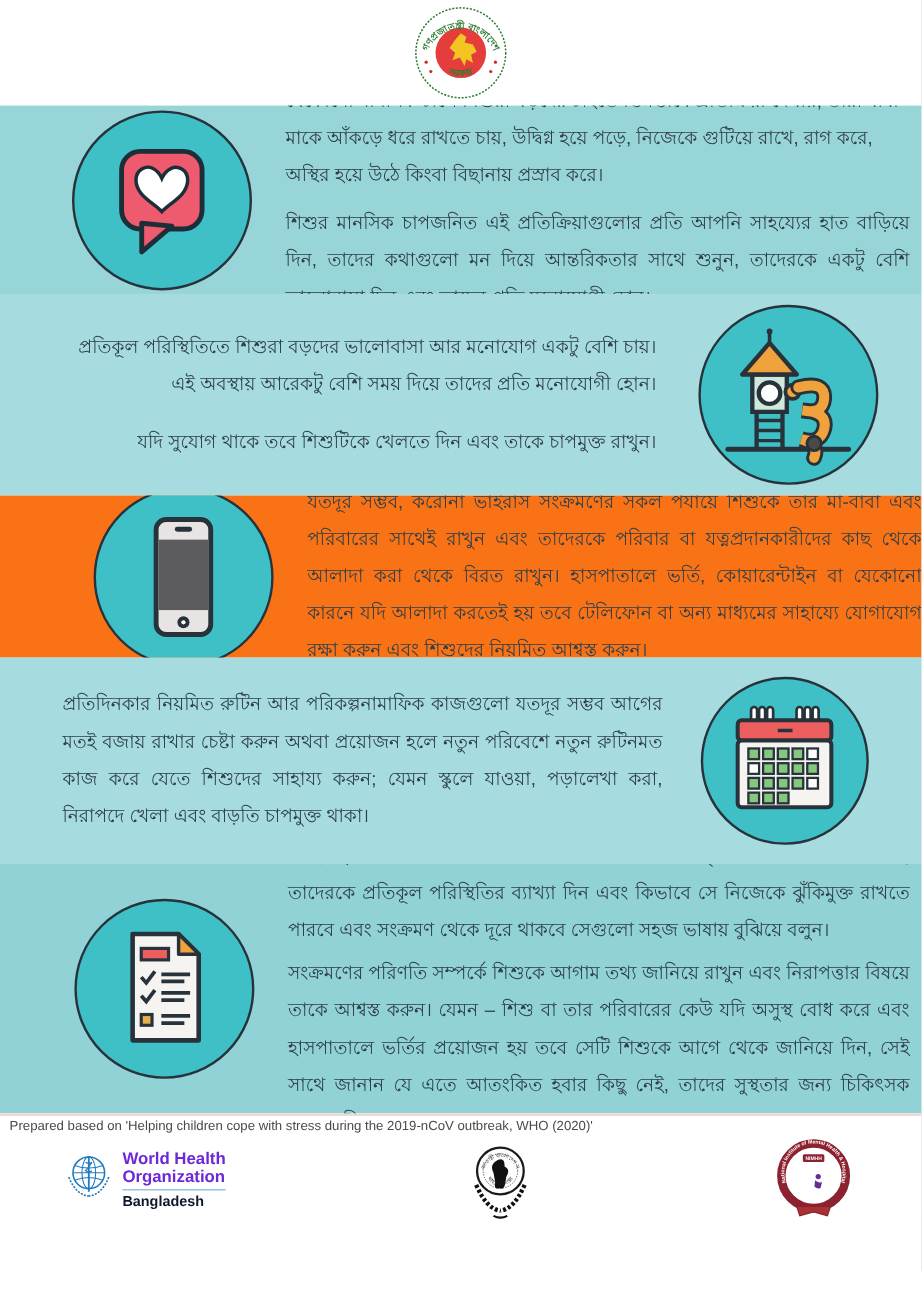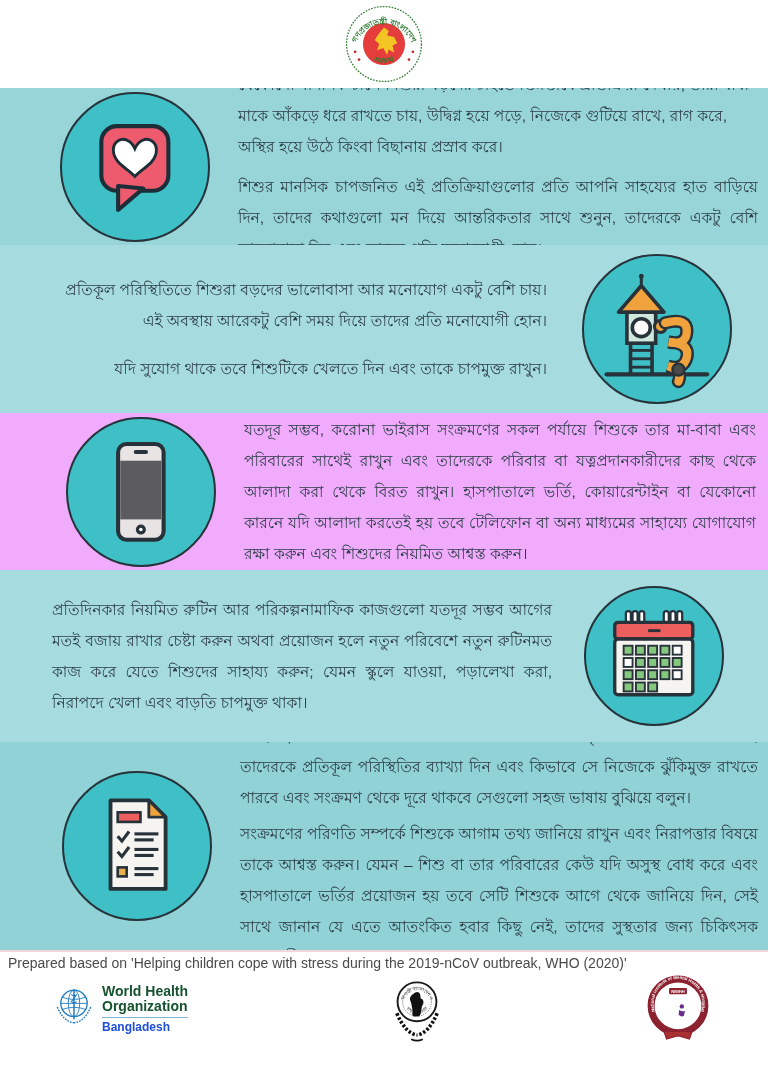--- a/index.html
+++ b/index.html
@@ -16,21 +16,21 @@
     height:92px; background:#35616d; display:flex; align-items:center; justify-content:center;
   }
   .title-band h1 {
     color:#f6fbfb; font-size:22px; line-height:34px; font-weight:700;
     text-align:center; max-width:640px;
   }
   
   .row { display:flex; align-items:center; overflow:hidden; }
   .s1 { height:157px; background:#98d5d8; }
   .s2 { height:168px; background:#a6dcdf;text-align:right; }
-  .s3 { height:157px; background:#f0abfc; }
+  .s3 { height:135px; background:#f97316;justify-content:flex-end; }
   .s4 { height:172px; background:#a6dcdf; }
   .s5 { height:208px; background:#90d2d6; }
   .icon-circle {
     flex:0 0 auto; border-radius:50%; background:#3fc0c7;
     border:2px solid #27323a; display:flex; align-items:center; justify-content:center;
   }
   .ic-150 { width:150px; height:150px; }
   .ic-140 { width:140px; height:140px; }
   .icon-circle svg { width:82%; height:82%; }
   .texts { color:#2d3e48; font-size:15.5px; line-height:31px; }
@@ -43,27 +43,27 @@
   .s2 .texts p + p { margin-top:17px; }
   .s3 .icon-circle { margin-left:66px; }
   .s3 .texts { margin-left:28px; width:512px; }
   .s4 .texts { margin-left:52px; width:500px; }
   .s4 .icon-circle { margin-left:auto; margin-right:44px; }
   .s5 .icon-circle { margin-left:62px; }
   .s5 .texts { margin-left:28px; width:518px; }
   .s5 .texts p + p { margin-top:5px; }
   
   .footer { height:83px; background:#ffffff; border-top:2px solid #f0d8d8; }
-  .attribution { font-size:14px; color:#4a4a4a; margin:3px 0 0 8px; }
+  .attribution { font-size:11px; color:#4a4a4a; margin:3px 0 0 8px; }
   .logo-row { display:flex; align-items:center; justify-content:space-between; padding:2px 58px 0 52px; }
   .who-logo { display:flex; align-items:flex-start; gap:6px; }
   .who-text { display:flex; flex-direction:column; }
-  .who-text .l1, .who-text .l2 { color:#14532d; font-size:14px; font-weight:700; line-height:15px; }
+  .who-text .l1, .who-text .l2 { color:#6d28d9; font-size:14px; font-weight:700; line-height:15px; }
   .who-rule { height:1px; background:#7fb3d9; margin:3px 0 2px 0; }
-  .who-text .country { color:#1d4ed8; font-size:12px; font-weight:700; }
+  .who-text .country { color:#0f172a; font-size:12px; font-weight:700; }
 </style>
 </head>
 <body>
 
 <div class="page">
 
   <div class="top-strip">
     <svg width="78" height="78" viewBox="0 0 100 100">
       <circle cx="50" cy="50" r="48" fill="#ffffff" stroke="#2e7d32" stroke-width="1.6" stroke-dasharray="2.2 1.6"></circle>
       <circle cx="50" cy="50" r="27" fill="#e43d3c"></circle>

